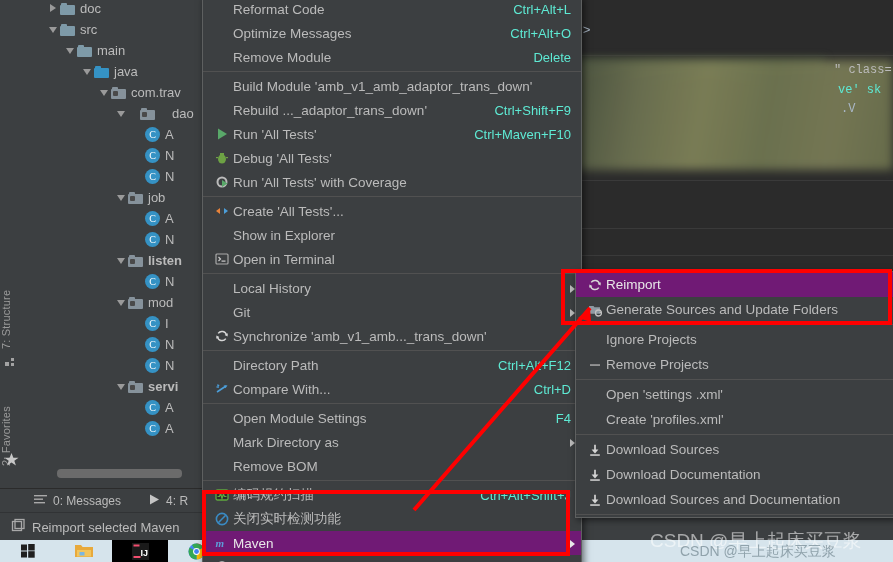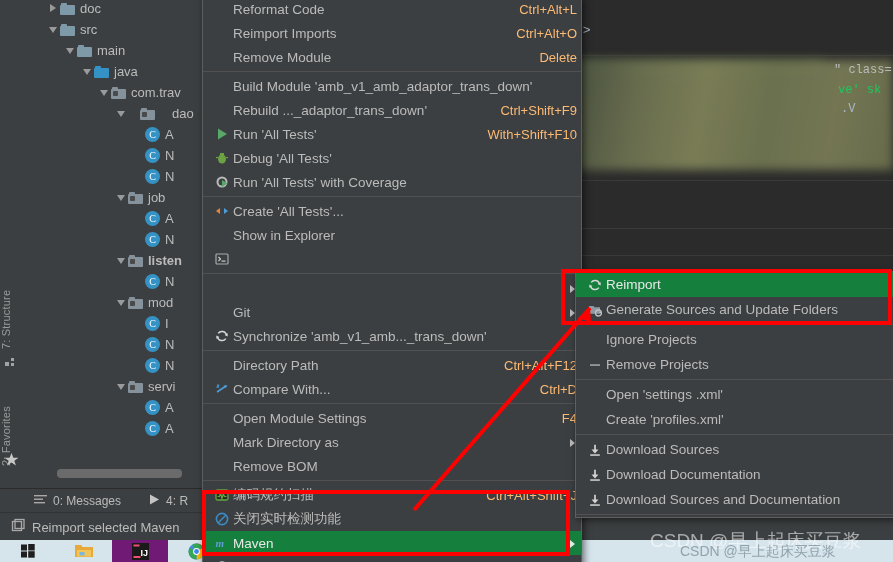--- a/index.html
+++ b/index.html
@@ -132,41 +132,41 @@
     display:flex; align-items:center; color:#BBBBBB; font-size:13px;
   }
   .sbtn{ display:flex; align-items:center; gap:6px; margin-left:14px; white-space:nowrap;}
 
   
   #taskbar{
     position:absolute; left:0; top:540px; width:893px; height:22px;
     background:#D6E4EC; display:flex; align-items:center;
   }
   .tb-item{ width:56px; height:22px; display:flex; align-items:center; justify-content:center;}
-  .tb-item.active{ background:#701a75;justify-content:center; }
+  .tb-item.active{ background:#000000;justify-content:center; }
 
   
   #context-menu{
     position:absolute; left:202px; top:-4px; width:378px;
     background:#3C3F41; border:1px solid #5E6060;
     box-shadow:2px 2px 7px rgba(0,0,0,0.55);
     padding:0; z-index:40;
   }
   .mi{
     position:relative; height:24px; display:flex; align-items:center;
     color:#BBBBBB; font-size:13.5px; white-space:nowrap; padding:0 0 0 8px;
   }
   .mi .ic{ width:22px; flex:none; display:flex; align-items:center; justify-content:center; }
   .mi .lbl{ flex:1; overflow:hidden; text-overflow:clip; }
-  .mi .acc{ color:#fdba74; font-size:13px; padding-right:4px; flex:none;}
+  .mi .acc{ color:#5eead4; font-size:13px; padding-right:10px; flex:none;}
   .mi .arw{
     position:absolute; right:6px; top:9px;
     border-left:5px solid #BBBBBB; border-top:4px solid transparent; border-bottom:4px solid transparent;
   }
-  .mi.sel{ background:#15803d; color:#E8E8E8; }
+  .mi.sel{ background:#701a75; color:#E8E8E8; }
   .mi.sel .arw{ border-left-color:#E8E8E8; }
   .msep{ height:1px; background:#515151; margin:2px 0; }
 
   
   #maven-submenu{
     position:absolute; left:575px; top:271px; width:318px;
     background:#3C3F41; border:1px solid #5E6060;
     box-shadow:2px 2px 7px rgba(0,0,0,0.55);
     z-index:45;
   }
@@ -191,21 +191,21 @@
     <div id="editor-gutter"></div>
     <div id="editor-sep1"></div>
     <div id="editor-sep2"></div>
     <div id="editor-sep3"></div>
     <div id="editor-sep4"></div>
   </div>
   <div id="code-arrow">-&gt;</div>
   <div id="blur-block2"></div>
   <div id="blur-block"></div>
   <div class="codefrag" style="left:834px; top:63px; color:#BBBBBB;">" class=</div>
-  <div class="codefrag" style="left:838px; top:83px; color:#22c55e;">ve' sk</div>
+  <div class="codefrag" style="left:838px; top:83px; color:#5eead4;">ve' sk</div>
   <div class="codefrag" style="left:841px; top:102px; color:#A9B7C6;">.V</div>
 
   <div id="left-toolbar">
     <div class="vtab" style="top:263px; height:86px;">
       <span>7: Structure</span>
     </div>
     <div class="vicon" style="top:355px;">
       <svg width="14" height="14" viewBox="0 0 14 14">
         <rect x="1" y="7" width="4" height="4" fill="#A3A3A3"></rect>
         <rect x="7" y="3" width="3" height="3" fill="#A3A3A3"></rect>
@@ -317,21 +317,21 @@
         <div class="tree-row" style="top: 334px; padding-left: 110px;">
           <span class="tw"></span>
           <span class="cls">C</span>
           <span>N</span>
         </div>
         <div class="tree-row" style="top: 355px; padding-left: 110px;">
           <span class="tw"></span>
           <span class="cls">C</span>
           <span>N</span>
         </div>
-        <div class="tree-row" style="top: 376px; padding-left: 93px;">
+        <div class="tree-row" style="top: 376px; padding-left: 93px; font-weight: bold;">
           <span class="tw d"></span>
           <span class="folder pkg">
             <span class="dot"></span>
           </span>
           <span>servi</span>
         </div>
         <div class="tree-row" style="top: 397px; padding-left: 110px;">
           <span class="tw"></span>
           <span class="cls">C</span>
           <span>A</span>
@@ -423,21 +423,21 @@
 </div>
 
 <div id="context-menu">
     <div class="mi" style="overflow: hidden;">
       <span class="ic"></span>
       <span class="lbl">Reformat Code</span>
       <span class="acc">Ctrl+Alt+L</span>
     </div>
     <div class="mi">
       <span class="ic"></span>
-      <span class="lbl">Reimport Imports</span>
+      <span class="lbl">Optimize Messages</span>
       <span class="acc">Ctrl+Alt+O</span>
     </div>
     <div class="mi">
       <span class="ic"></span>
       <span class="lbl">Remove Module</span>
       <span class="acc">Delete</span>
     </div>
     <div class="msep"></div>
     <div class="mi">
       <span class="ic"></span>
@@ -448,21 +448,21 @@
       <span class="lbl">Rebuild ..._adaptor_trans_down'</span>
       <span class="acc">Ctrl+Shift+F9</span>
     </div>
     <div class="mi">
       <span class="ic">
         <svg width="14" height="14" viewBox="0 0 14 14">
           <polygon points="3,1.5 12,7 3,12.5" fill="#59A869"></polygon>
         </svg>
       </span>
       <span class="lbl">Run 'All Tests'</span>
-      <span class="acc">With+Shift+F10</span>
+      <span class="acc">Ctrl+Maven+F10</span>
     </div>
     <div class="mi">
       <span class="ic">
         <svg width="14" height="14" viewBox="0 0 14 14">
           <ellipse cx="7" cy="8" rx="4" ry="4.5" fill="#6DA244"></ellipse>
           <rect x="5" y="2" width="4" height="3" fill="#6DA244"></rect>
           <rect x="1" y="6" width="2" height="1.2" fill="#6DA244"></rect>
           <rect x="11" y="6" width="2" height="1.2" fill="#6DA244"></rect>
         </svg>
       </span>
@@ -492,24 +492,26 @@
       <span class="lbl">Show in Explorer</span>
     </div>
     <div class="mi">
       <span class="ic">
         <svg width="14" height="14" viewBox="0 0 14 14">
           <rect x="1" y="2" width="12" height="10" rx="1" fill="none" stroke="#A9A9A9" stroke-width="1.2"></rect>
           <polyline points="3.5,5 5.5,7 3.5,9" fill="none" stroke="#CCCCCC" stroke-width="1.2"></polyline>
           <rect x="6.5" y="8.5" width="4" height="1.2" fill="#CCCCCC"></rect>
         </svg>
       </span>
-    </div>
-    <div class="msep"></div>
-    <div class="mi">
-      <span class="ic"></span>
+      <span class="lbl">Open in Terminal</span>
+    </div>
+    <div class="msep"></div>
+    <div class="mi">
+      <span class="ic"></span>
+      <span class="lbl">Local History</span>
       <span class="arw"></span>
     </div>
     <div class="mi">
       <span class="ic"></span>
       <span class="lbl">Git</span>
       <span class="arw"></span>
     </div>
     <div class="mi">
       <span class="ic">
         <svg width="14" height="14" viewBox="0 0 14 14">

